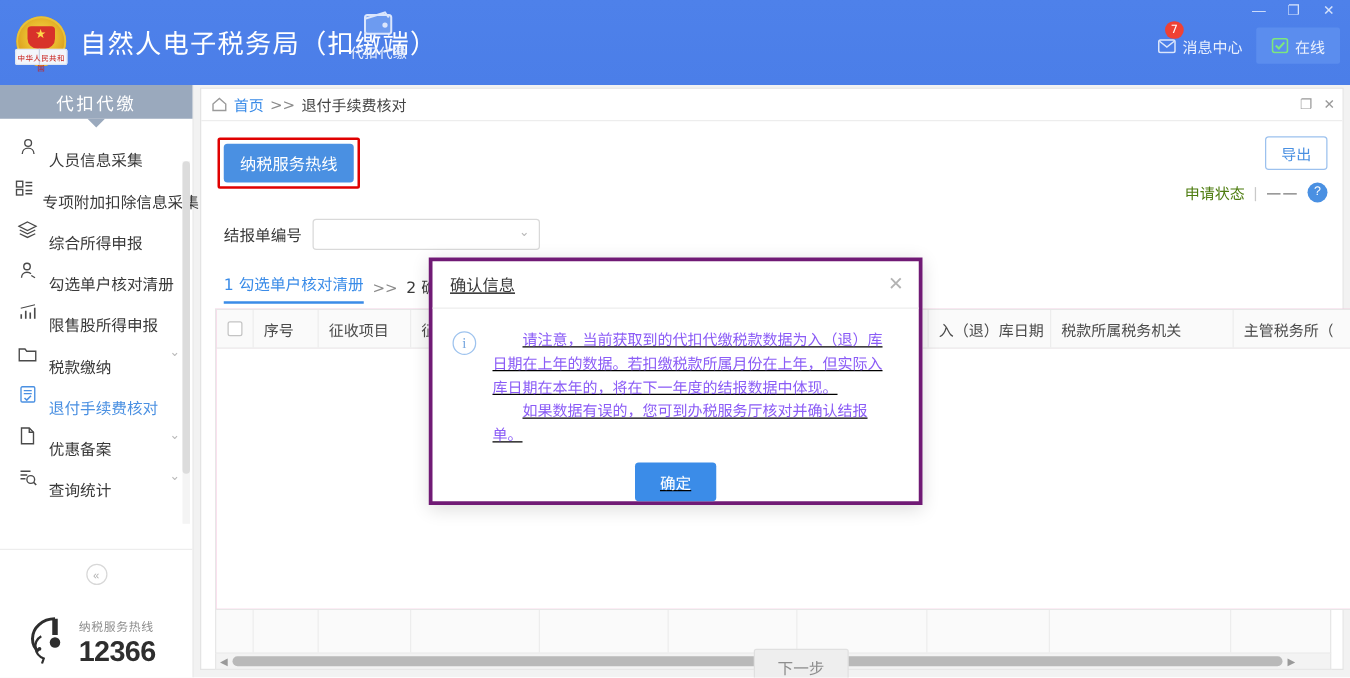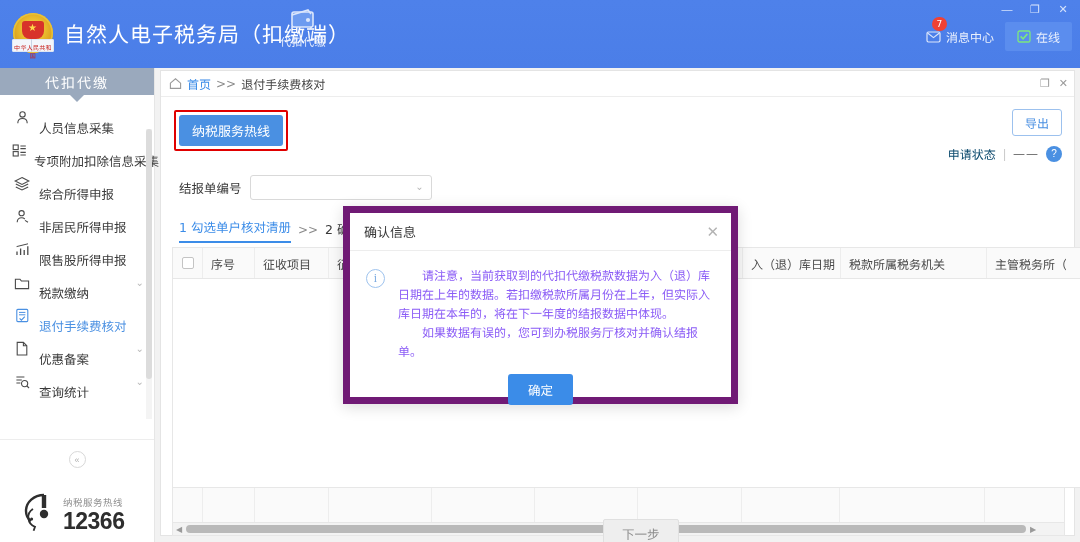--- a/index.html
+++ b/index.html
@@ -194,21 +194,21 @@
   .selbox .dd { position: absolute; right: 7px; top: 5px; color: #b7b7b7; font-size: 10px; }
 
   .exportbtn {
     position: absolute; right: 12px; top: 12px; border: 1px solid #9cc1ee;
     color: #4a90e2; background: #fff; font-size: 12px; padding: 4px 12px;
     border-radius: 3px; cursor: pointer; font-family: "DejaVu Sans", sans-serif;
   }
   .statusrow {
     position: absolute; right: 12px; top: 48px; display: flex; align-items: center; gap: 7px;
   }
-  .statusrow .slab { font-size: 12px; color: #0c4a6e; font-family: "DejaVu Sans", sans-serif; margin-left: 45px; }
+  .statusrow .slab { font-size: 12px; color: #4d7c0f; font-family: "DejaVu Sans", sans-serif; margin-left: 45px; }
   .statusrow .vbar { color: #c9c9c9; font-size: 12px; }
   .statusrow .sval { font-size: 12px; color: #666; letter-spacing: 1px; font-family: "DejaVu Sans", sans-serif; }
   .qmark {
     width: 16px; height: 16px; border-radius: 50%; background: #4a90e2; color: #fff;
     font-size: 10px; display: flex; align-items: center; justify-content: center; cursor: pointer;
     font-family: "Liberation Sans", sans-serif;
   }
 
   .steps { position: absolute; left: 18px; top: 120px; display: flex; align-items: flex-end; }
   .step {
@@ -264,22 +264,23 @@
 
   .nextbtn {
     position: absolute; left: 603px; top: 519px; background: #eeeeee; color: #8d8d8d;
     border: 1px solid #e0e0e0; font-size: 12.5px; padding: 4px 18px; border-radius: 2px;
     cursor: pointer; font-family: "DejaVu Sans", sans-serif;
   }
 
   
   .modal {
     position: absolute; left: 343px; top: 206px; width: 395px; height: 198px;
-    background: #ffffff; border: 7px solid #701a75;
+    background: #ffffff; border: 3px solid #701a75;
     box-shadow: 0 3px 14px rgba(0,0,0,.14);
+    text-decoration: underline;
   }
   .mhead {
     height: 38px; border-bottom: 1px solid #ededed; display: flex; align-items: center;
     padding: 0 14px; position: relative;
   }
   .mhead .mt { font-size: 13px; color: #3a3a3a; font-family: "DejaVu Sans", sans-serif; }
   .mhead .mx {
     position: absolute; right: 12px; top: 11px; color: #b3b3b3; font-size: 15px;
     cursor: pointer; line-height: 15px; font-family: "Liberation Sans", sans-serif;
   }
@@ -415,21 +416,21 @@
 
 
       <div class="mitem">
         <span class="mi">
           <svg class="svgicon" width="15" height="15" viewBox="0 0 15 15">
             <circle cx="6.6" cy="4.2" r="2.6" stroke="currentColor" stroke-width="1.1" fill="none"></circle>
             <path d="M2.2 13.2c0-2.8 2-4.4 4.4-4.4 1.3 0 2.4.4 3.2 1.2" stroke="currentColor" stroke-width="1.1" fill="none"></path>
             <path d="M10 11.4 L13 13.2" stroke="currentColor" stroke-width="1.1"></path>
           </svg>
         </span>
-        <span class="ml">非居民所得申报</span>
+        <span class="ml">勾选单户核对清册</span>
       </div>
 
       <div class="mitem">
         <span class="mi">
           <svg class="svgicon" width="15" height="15" viewBox="0 0 15 15">
             <path d="M2 13 V9.4 M5.6 13 V6.6 M9.2 13 V8 M12.8 13 V4.2" stroke="currentColor" stroke-width="1.3"></path>
             <path d="M1.6 4.6 L13 1.8" stroke="currentColor" stroke-width="1"></path>
           </svg>
         </span>
         <span class="ml">限售股所得申报</span>

